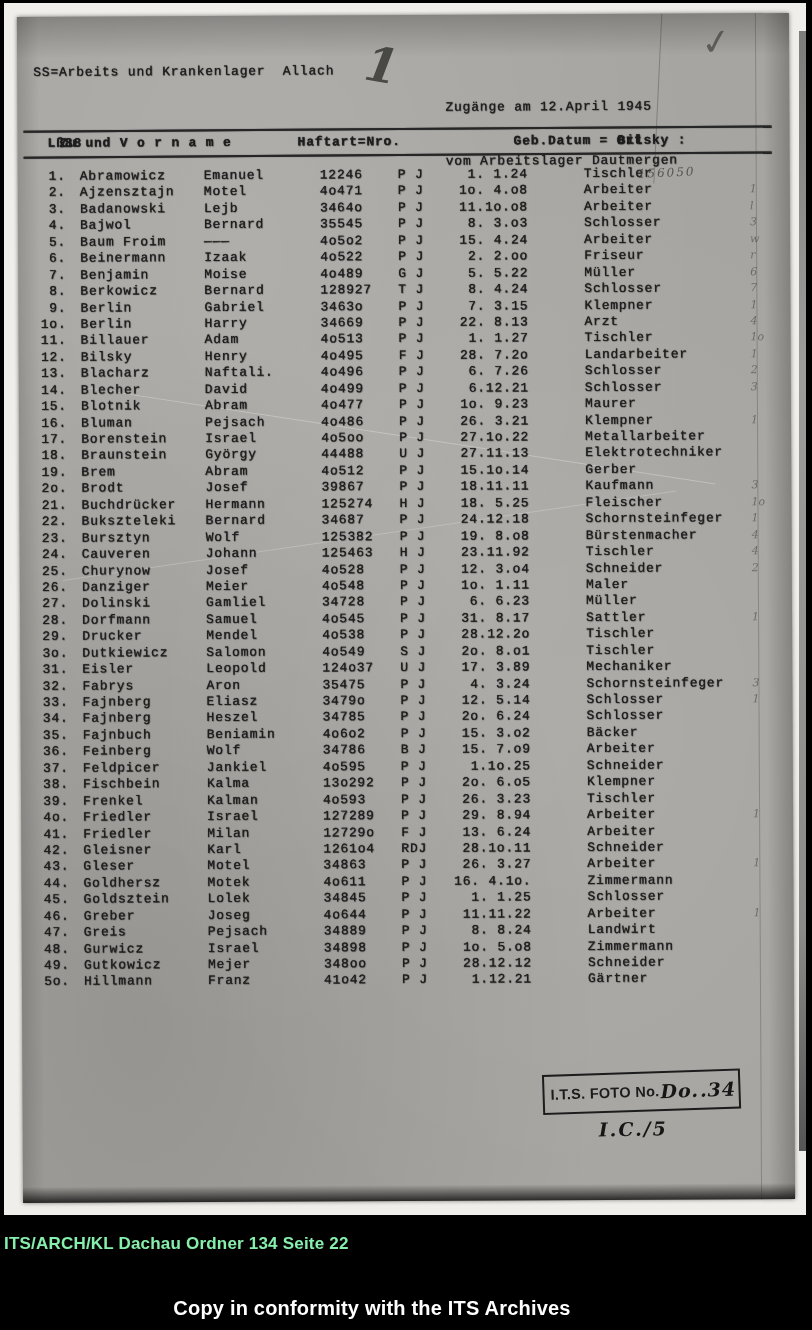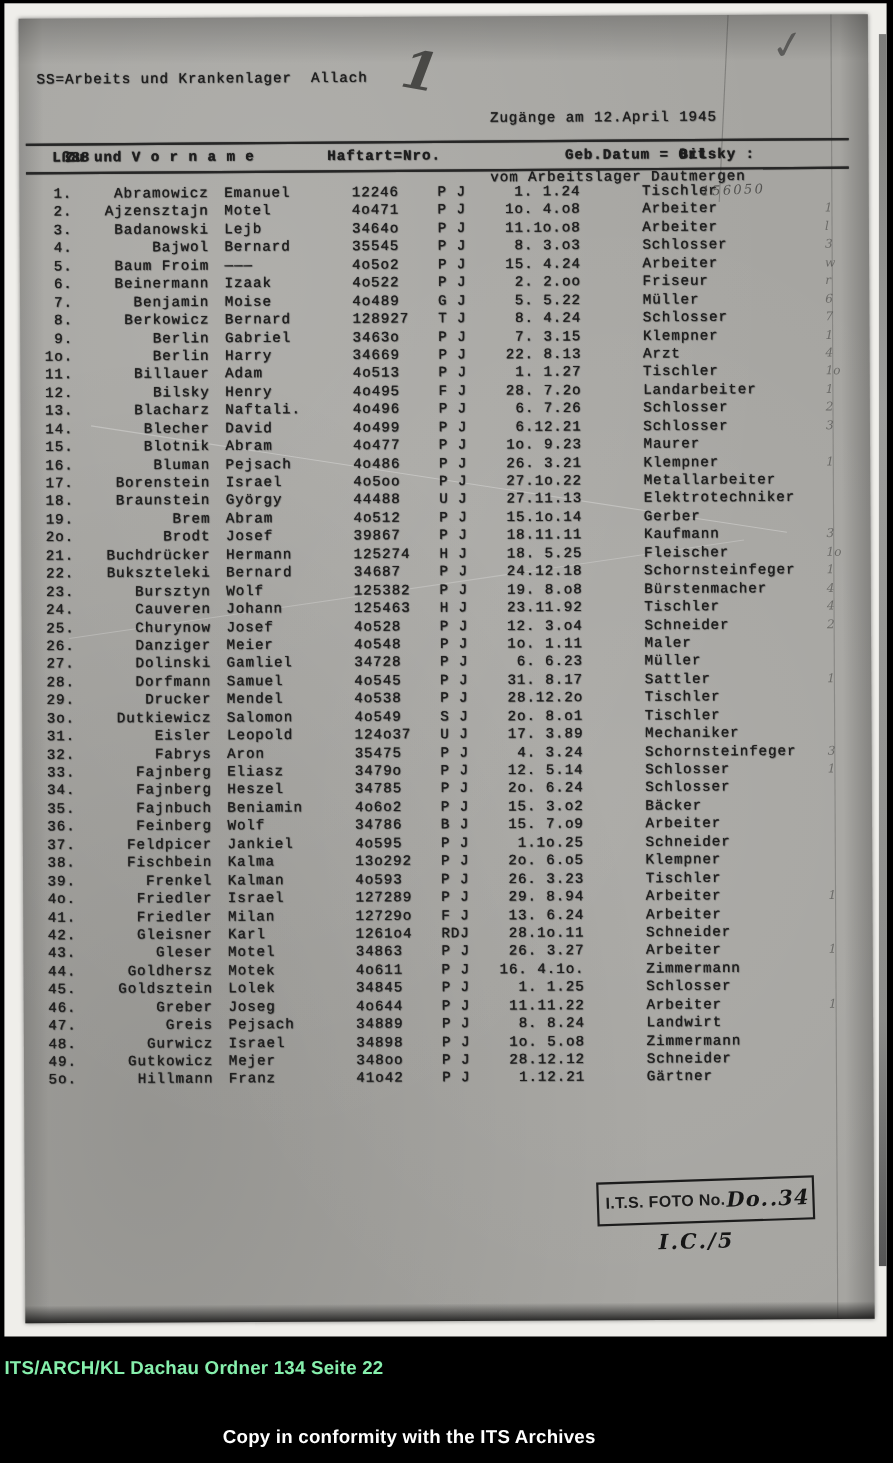--- a/index.html
+++ b/index.html
@@ -78,21 +78,21 @@
   .ch-0 { left:10px;padding-left:20px; }
   .ch-1 { left:42px; }
   .ch-2 { left:280px; }
   .ch-3 { left:456px;margin-left:40px; }
   .ch-4 { left:600px; }
 
   .rows { position:absolute; left:10px; top:152px; width:752px; }
   .t-row { display:grid; grid-template-columns:38px 124px 130px 70px 48px 90px 200px 1fr;
     height:16.45px; align-items:baseline; }
   .t-no   { text-align:right; }
-  .t-sur  { padding-left:14px;text-align:right; }
+  .t-sur  { padding-left:14px; }
   .t-first{ padding-left:14px; }
   .t-num  { }
   .t-cat  { padding-left:8px; }
   .t-date { text-align:right; }
   .t-prof { padding-left:56px; }
   .t-tick { padding-left:22px; font-family:"DejaVu Serif", serif; font-style:italic;
     font-size:11px; letter-spacing:0; color:rgba(58,58,56,0.55);
     text-shadow:none; }
 
   .pencil-number { position:absolute; left:620px; top:152px; font-size:12px;
@@ -110,21 +110,21 @@
     position:absolute; left:576px; top:1104px; font-size:19px; letter-spacing:2px;
     transform:rotate(-1deg);
   }
 
   .caption-archive {
     position:absolute; left:4px; top:1234px; color:#86efac; font-weight:bold;
     font-size:17px; letter-spacing:0.2px;
   }
   .caption-bottom {
     position:absolute; left:0; top:1297px; width:744px; text-align:center;
-    color:#fff; font-weight:bold; font-size:17px; letter-spacing:0.2px;
+    color:#fff; font-weight:bold; font-size:20px; letter-spacing:0.2px;
   }
 </style>
 </head>
 <body>
 
 <div class="photo-frame">
   <div class="document">
     <div class="crease-v"></div>
     <div class="crease-d1"></div>
     <div class="crease-d2"></div>

